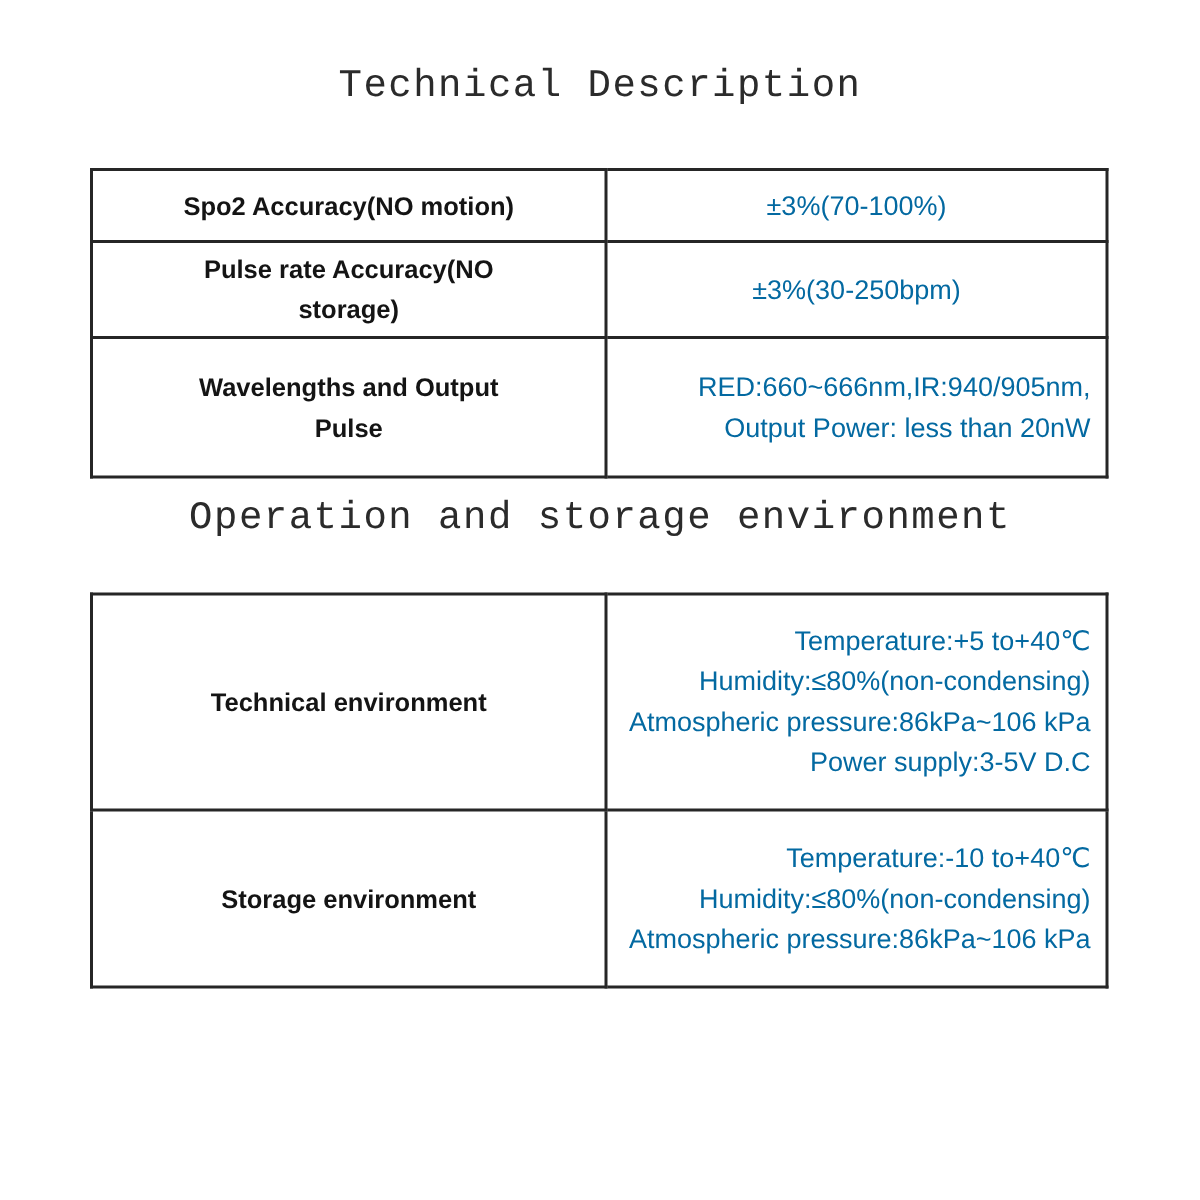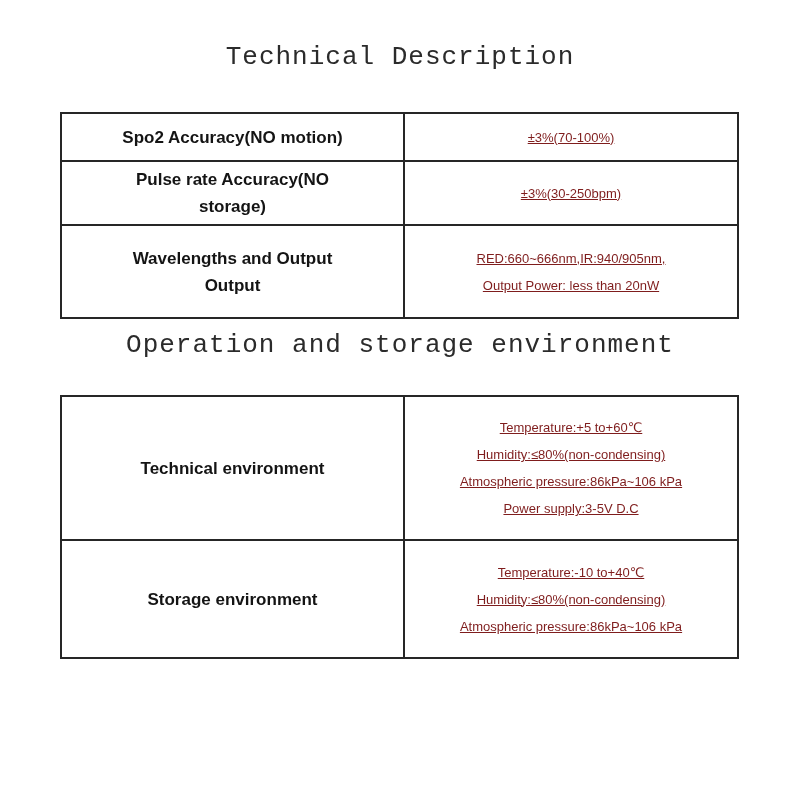--- a/index.html
+++ b/index.html
@@ -48,27 +48,26 @@
   }
   .label-cell {
     width: 321px;
     text-align: center;
     font-weight: bold;
     font-size: 17px;
     line-height: 27px;
     color: #141414;
   }
   .value-cell {
-    font-size: 13px;
+    font-size: 18px;
     line-height: 27px;
-    color: #7f1d1d;
-    text-decoration: underline;
+    color: #0369a1;
   }
   .value-center { text-align: center; }
-  .value-left   { text-align: center; padding-left: 13px; }
+  .value-left   { text-align: right; padding-left: 13px; }
 
   .table-technical tr.row-0 { height: 48px; }
   .table-technical tr.row-1 { height: 64px; }
   .table-technical tr.row-2 { height: 93px; }
   .table-environment tr.row-0 { height: 144px; }
   .table-environment tr.row-1 { height: 118px; }
 
   .line { white-space: nowrap; }
 </style>
 </head>
@@ -93,40 +92,40 @@
             <div class="line">Pulse rate Accuracy(NO</div>
             <div class="line">storage)</div>
           </td>
         <td class="value-cell value-center">
             <div class="line">±3%(30-250bpm)</div>
           </td>
       </tr>
       <tr class="row-2">
         <td class="label-cell">
             <div class="line">Wavelengths and Output</div>
-            <div class="line">Output</div>
+            <div class="line">Pulse</div>
           </td>
         <td class="value-cell value-left">
             <div class="line">RED:660~666nm,IR:940/905nm,</div>
             <div class="line">Output Power: less than 20nW</div>
           </td>
       </tr>
     </tbody>
   </table>
 
   <div class="doc-title title-environment">Operation and storage environment</div>
 
   <table class="spec-table table-environment">
     <tbody>
       <tr class="row-0">
         <td class="label-cell">
             <div class="line">Technical environment</div>
           </td>
         <td class="value-cell value-left">
-            <div class="line">Temperature:+5 to+60℃</div>
+            <div class="line">Temperature:+5 to+40℃</div>
             <div class="line">Humidity:≤80%(non-condensing)</div>
             <div class="line">Atmospheric pressure:86kPa~106 kPa</div>
             <div class="line">Power supply:3-5V D.C</div>
           </td>
       </tr>
       <tr class="row-1">
         <td class="label-cell">
             <div class="line">Storage environment</div>
           </td>
         <td class="value-cell value-left">

